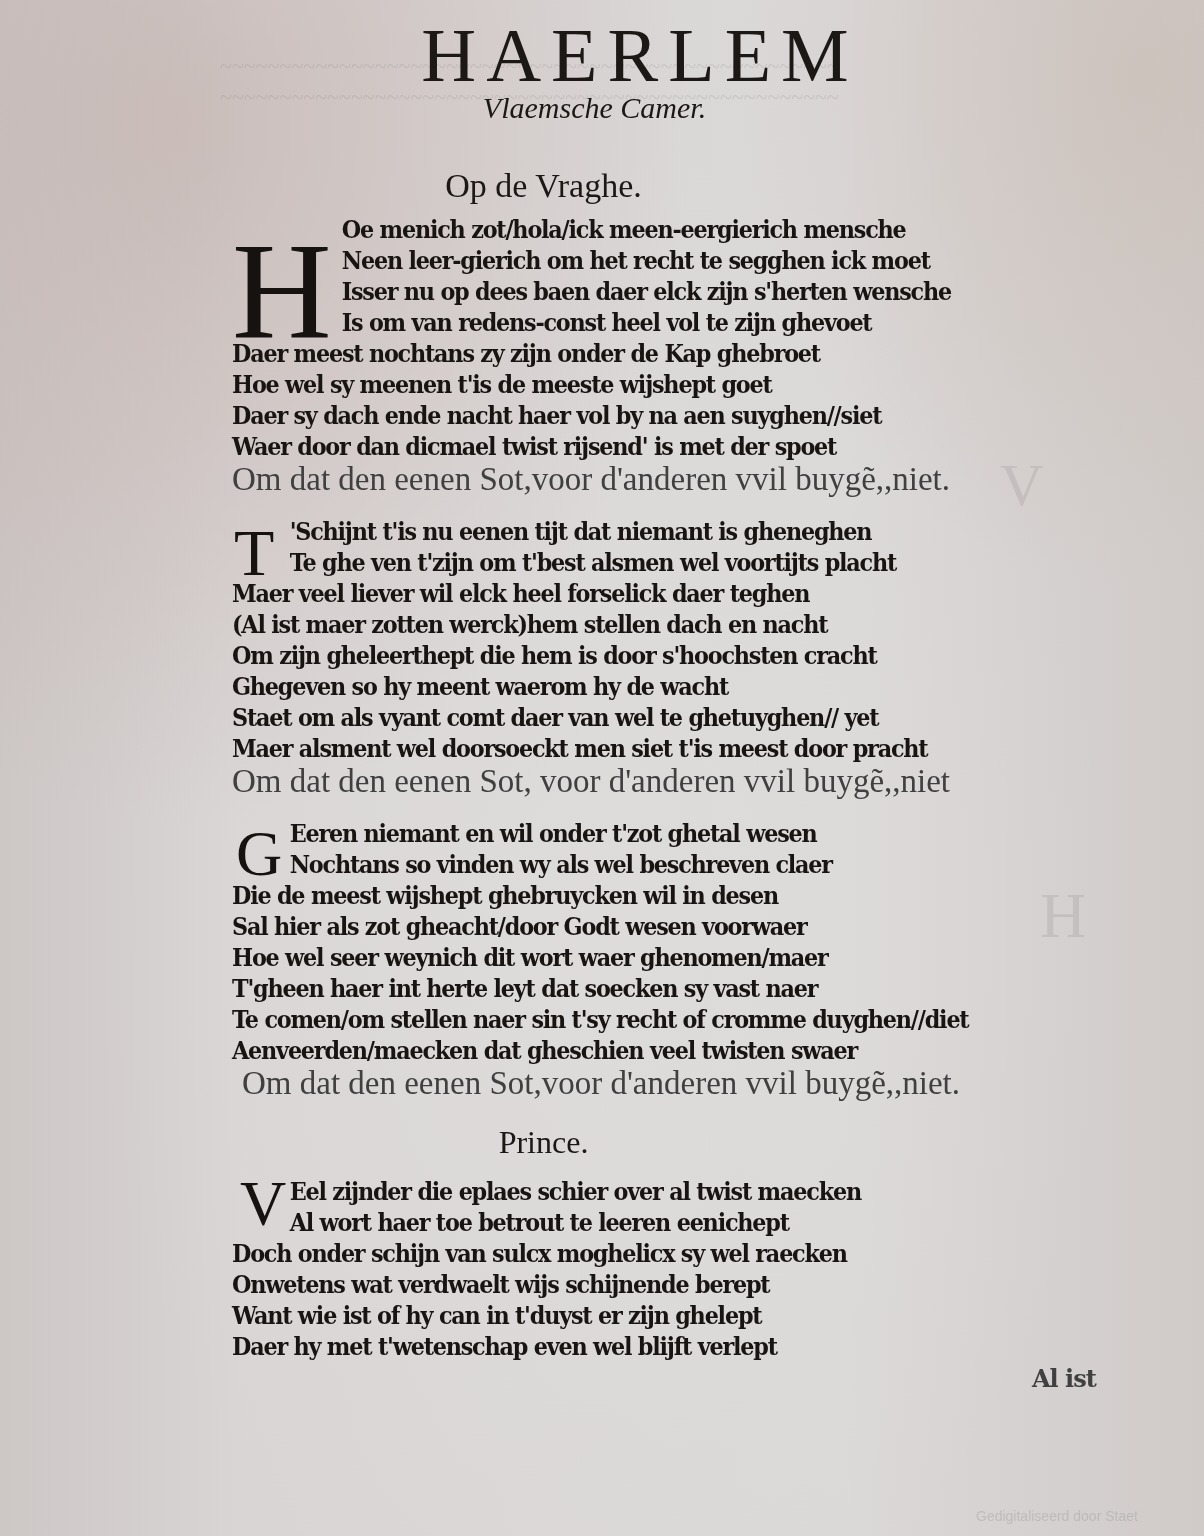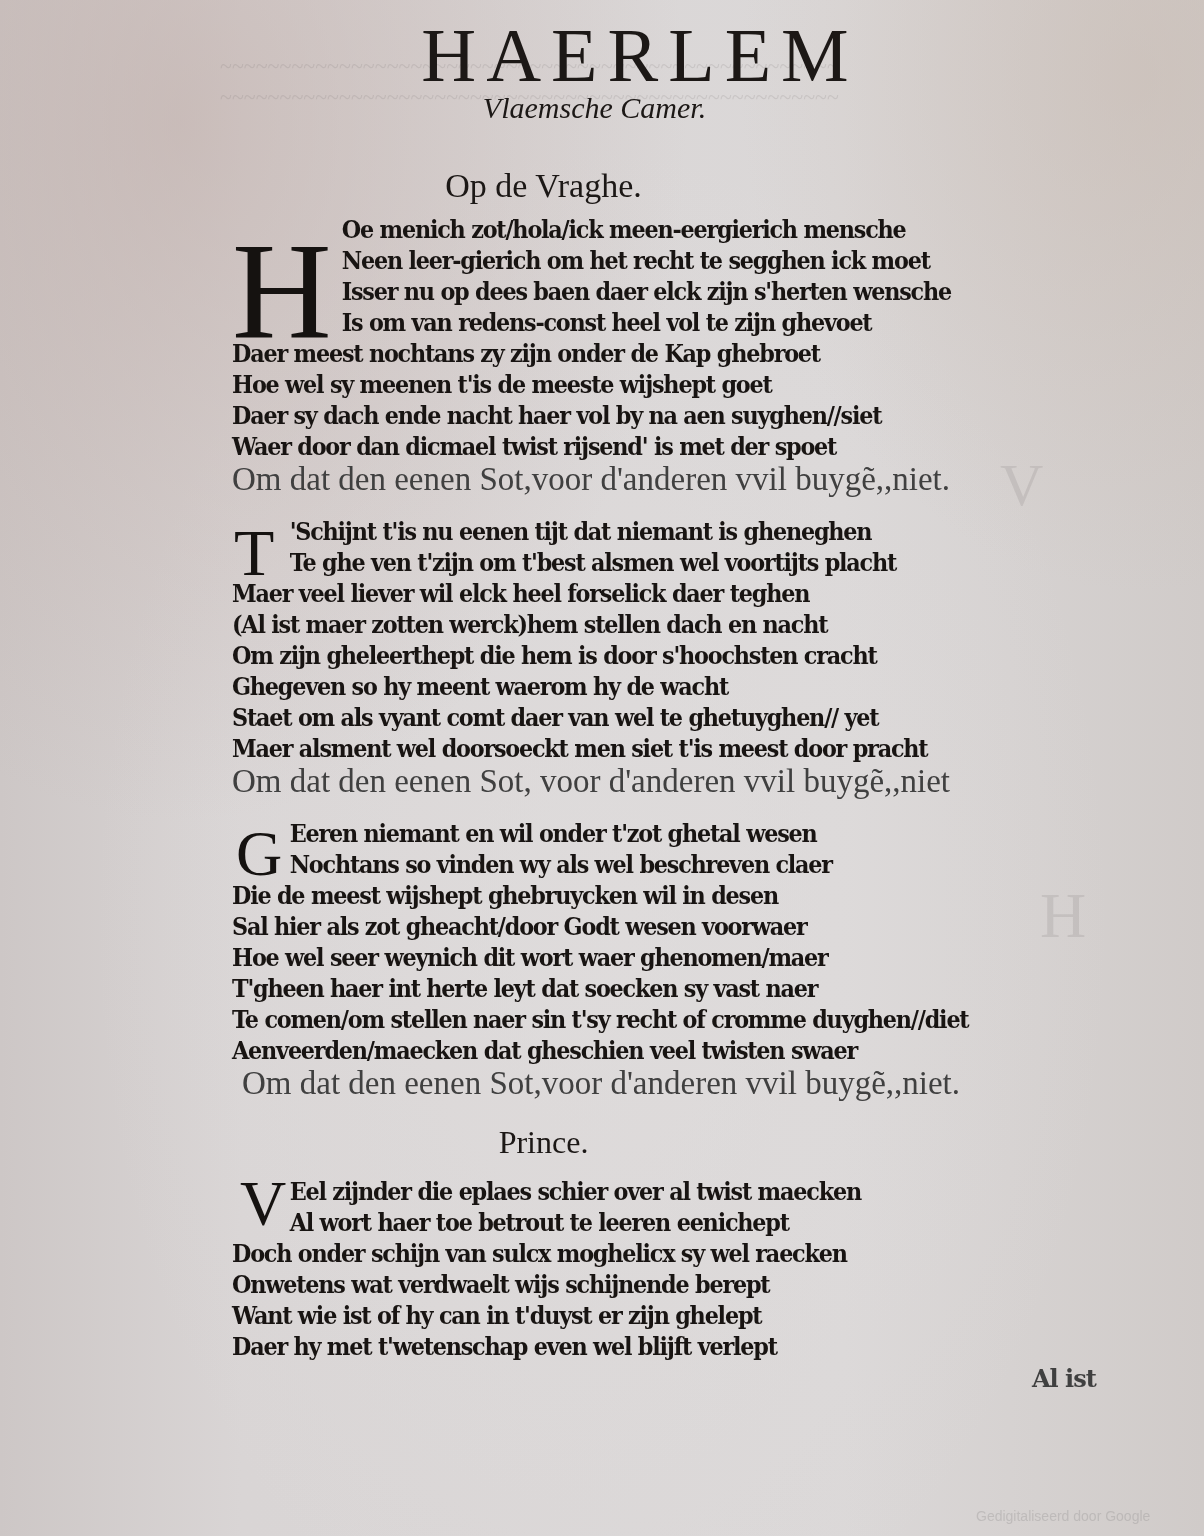--- a/index.html
+++ b/index.html
@@ -129,15 +129,15 @@
   <div class="stanza" style="top:1176px;">
     <div class="line indented-small">Eel zijnder die eplaes schier over al twist maecken</div>
     <div class="line indented-small">Al wort haer toe betrout te leeren eenichept</div>
     <div class="line">Doch onder schijn van sulcx moghelicx sy wel raecken</div>
     <div class="line">Onwetens wat verdwaelt wijs schijnende berept</div>
     <div class="line">Want wie ist of hy can in t'duyst er zijn ghelept</div>
     <div class="line">Daer hy met t'wetenschap even wel blijft verlept</div>
   </div>
 
   <div class="catchword">Al ist</div>
-  <div class="watermark">Gedigitaliseerd door Google</div>
+  <div class="watermark">Gedigitaliseerd door Staet</div>
 
 </div>
 
 </body></html>

